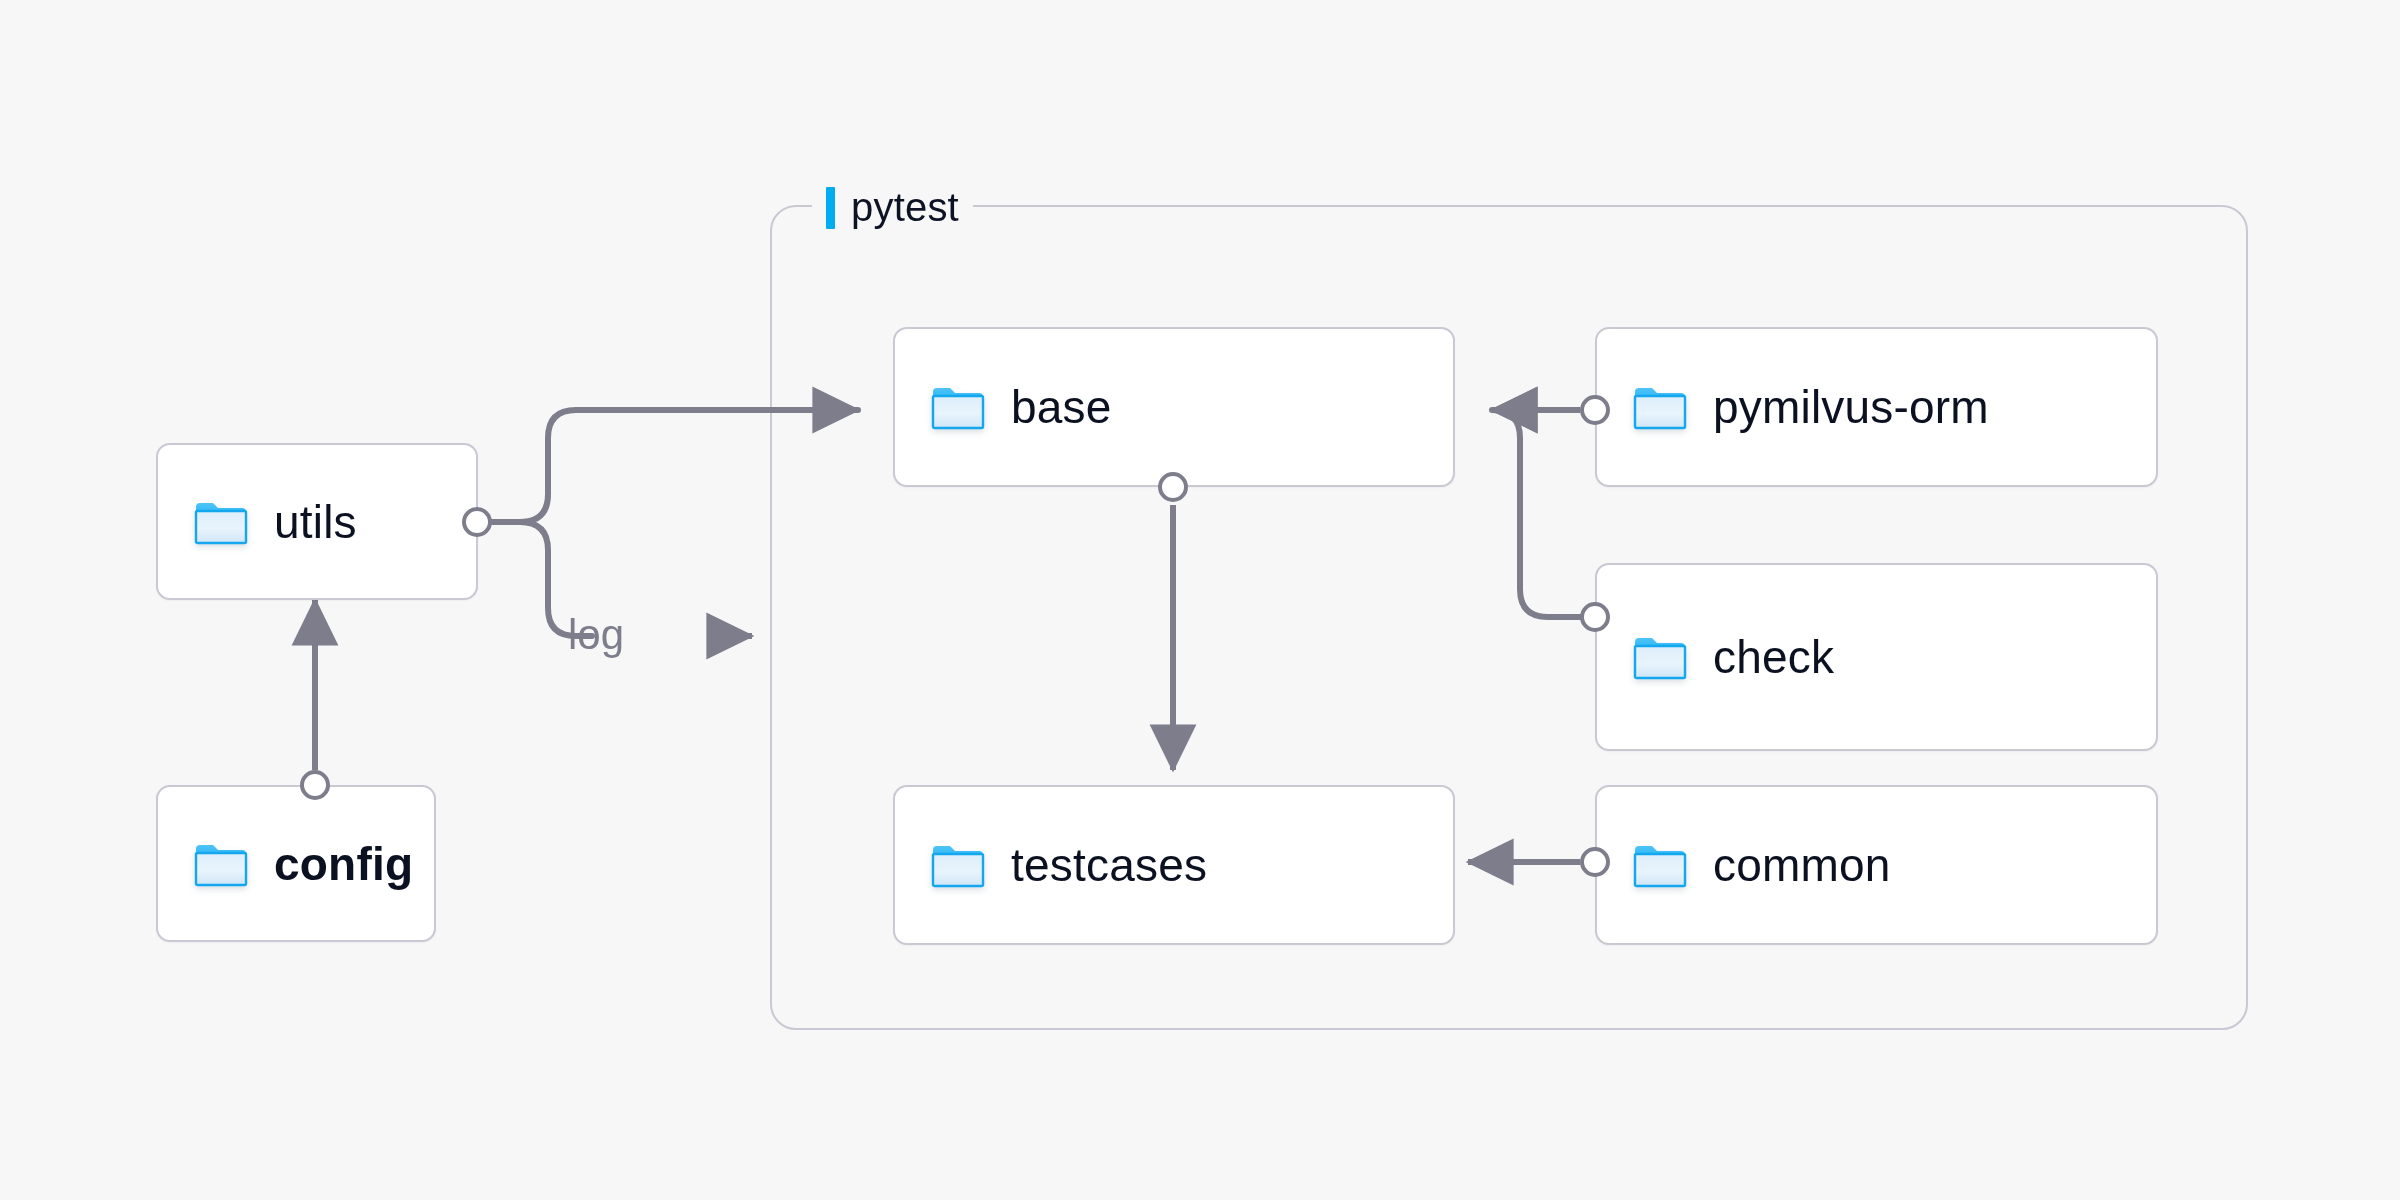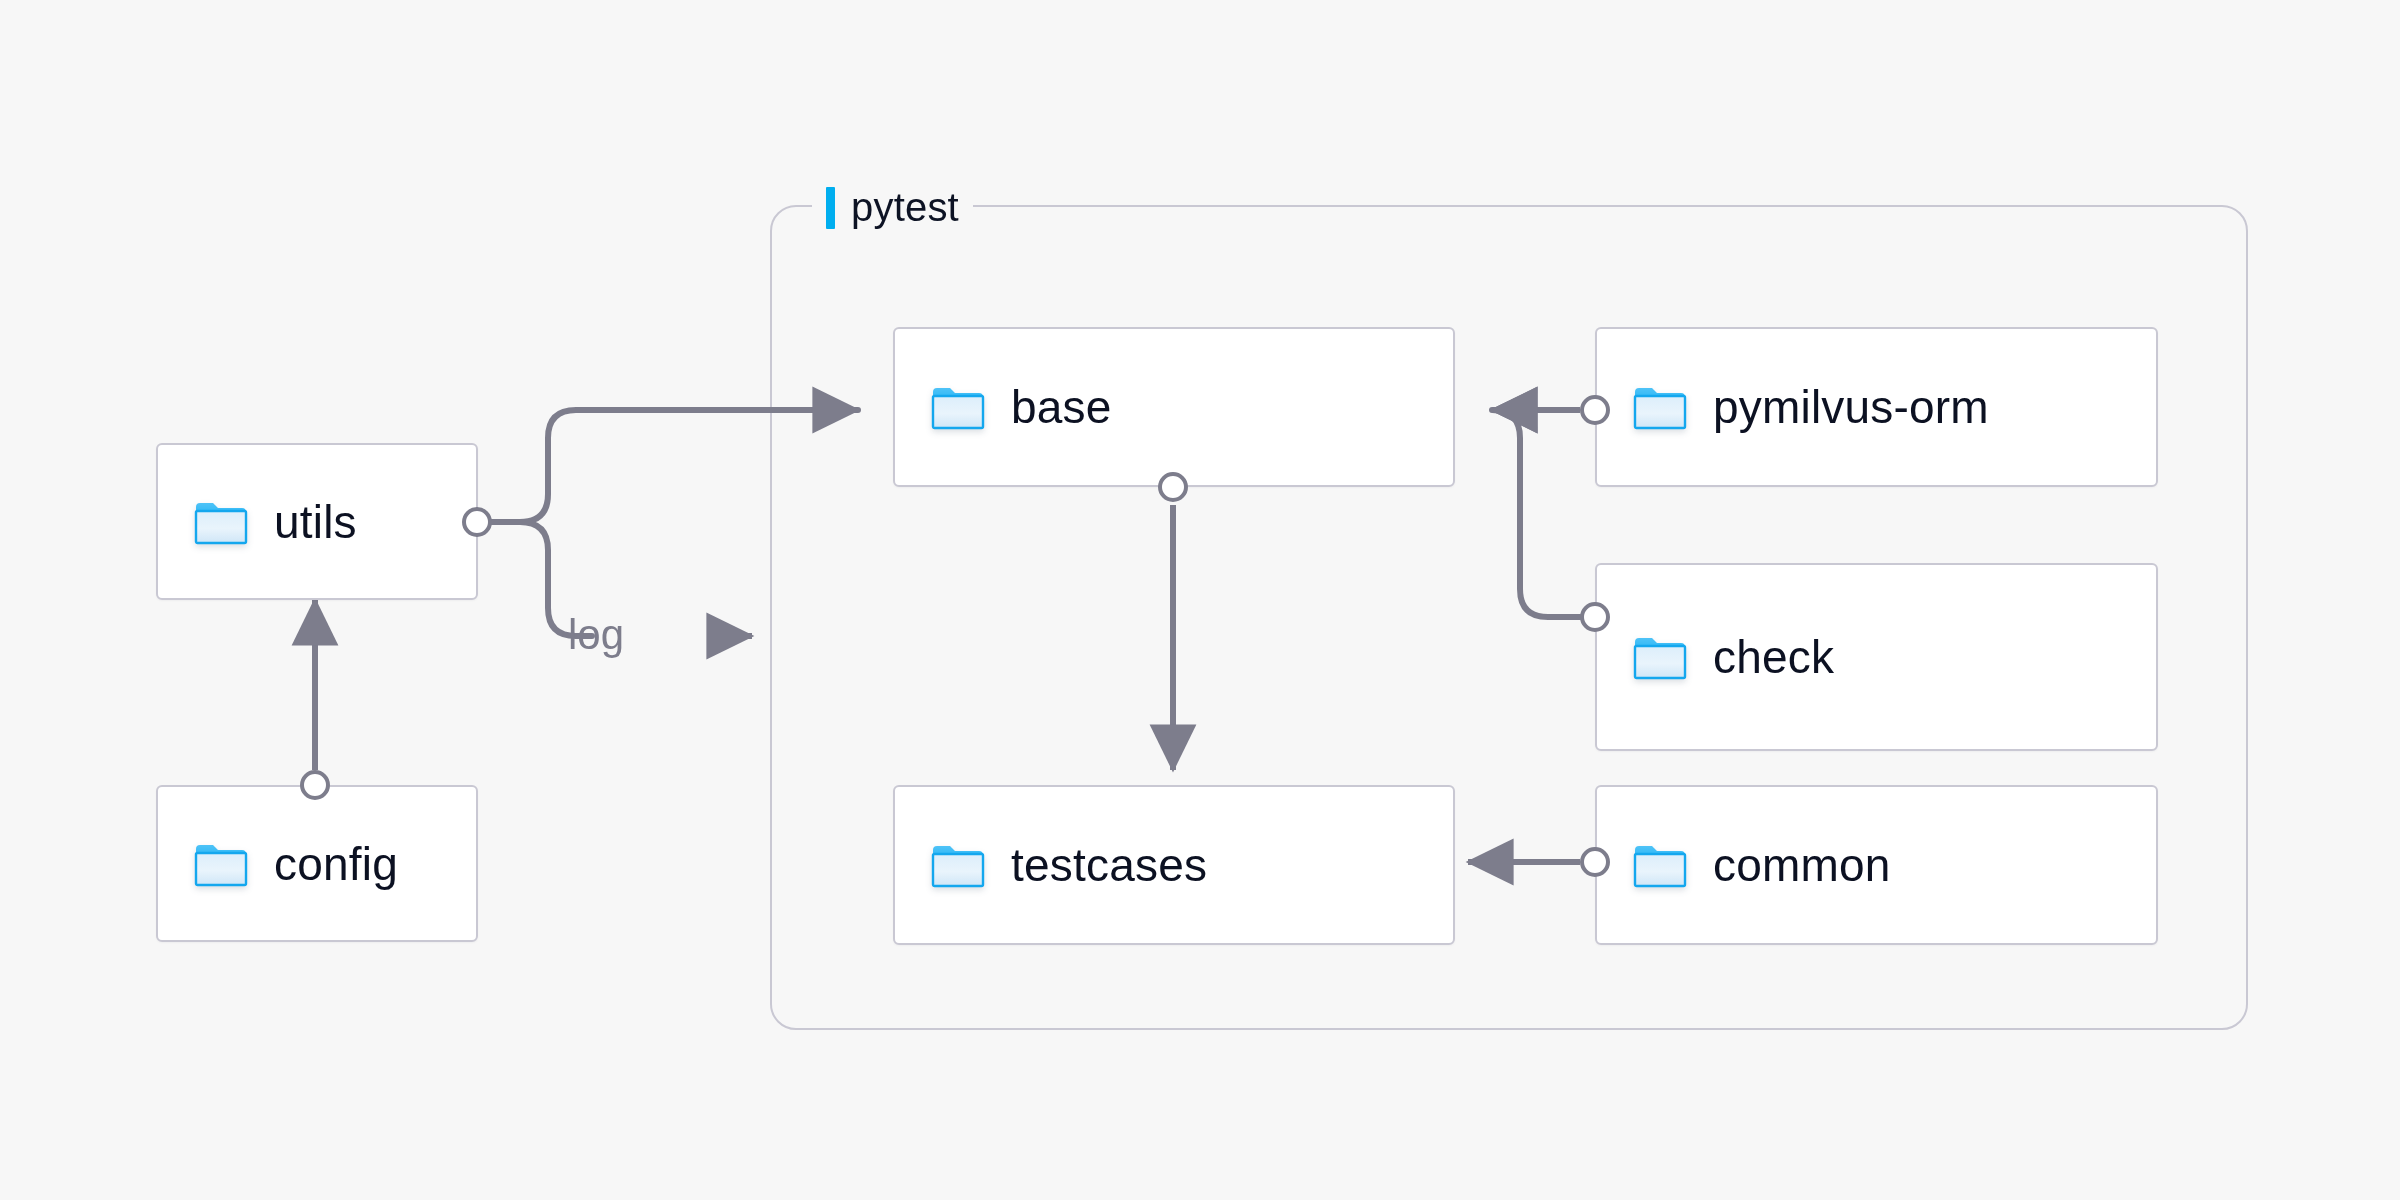--- a/index.html
+++ b/index.html
@@ -60,21 +60,21 @@
     letter-spacing: 0.2px;
     white-space: nowrap;
   }
 
   
   .node {
     position: absolute;
     box-sizing: border-box;
     background: #ffffff;
     border: 2px solid #c9c8d3;
-    border-radius: 6px;
+    border-radius: 14px;
     display: flex;
     align-items: center;
     z-index: 2;
     box-shadow: 0 1px 2px rgba(20,20,40,0.04);
   }
   .node .node-inner {
     display: flex;
     align-items: center;
     gap: 26px;
     padding-left: 36px;
@@ -167,21 +167,21 @@
     <div class="node-inner">
       <svg class="folder-icon" viewBox="0 0 54 46" xmlns="http://www.w3.org/2000/svg">
         <path d="M2 8 Q2 4 6 4 L19 4 L24 9 L48 9 Q52 9 52 13 L52 16 L2 16 Z" fill="url(#folderTab)"></path>
         <rect x="2" y="12" width="50" height="32" rx="1.5" fill="url(#folderBody)" stroke="#14a7ee" stroke-width="2.4"></rect>
       </svg>
       <span class="node-label">utils</span>
     </div>
   </div>
   <div class="port" style="left:462px; top:507px;"></div>
 
-  <div class="node" style="left:156px; top:785px; width:322px; height:157px;">
+  <div class="node" style="left:156px; top:785px; width:280px; height:157px;font-weight:bold;">
     <div class="node-inner">
       <svg class="folder-icon" viewBox="0 0 54 46" xmlns="http://www.w3.org/2000/svg">
         <path d="M2 8 Q2 4 6 4 L19 4 L24 9 L48 9 Q52 9 52 13 L52 16 L2 16 Z" fill="url(#folderTab)"></path>
         <rect x="2" y="12" width="50" height="32" rx="1.5" fill="url(#folderBody)" stroke="#14a7ee" stroke-width="2.4"></rect>
       </svg>
       <span class="node-label">config</span>
     </div>
   </div>
   <div class="port" style="left:300px; top:770px;"></div>
 

